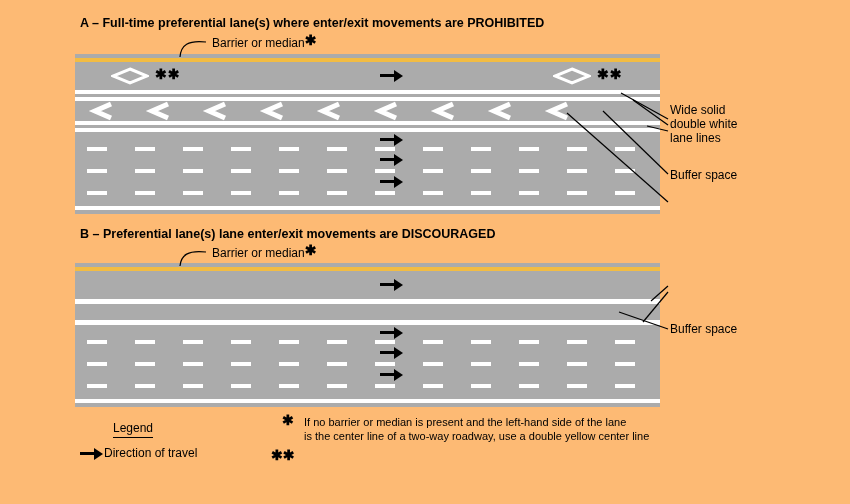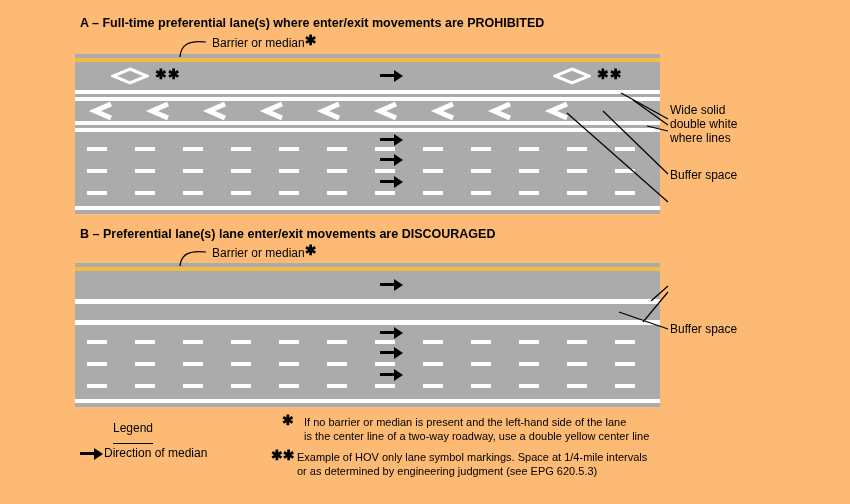--- a/index.html
+++ b/index.html
@@ -18,21 +18,21 @@
   .rel{position:relative;}
   .dash{position:absolute;left:12px;right:12px;height:4px;
     background:repeating-linear-gradient(90deg,#fff 0 20px,rgba(0,0,0,0) 20px 48px);}
   .arr{position:absolute;height:3px;width:14px;background:#000;}
   .arr::after{content:"";position:absolute;left:14px;top:-4.5px;width:0;height:0;
     border-left:9px solid #000;border-top:6px solid transparent;border-bottom:6px solid transparent;}
   .ast{font-weight:bold;font-size:14px;letter-spacing:1px;white-space:nowrap;}
   .sup{font-weight:bold;font-size:14px;position:relative;top:-2px;}
   .note{position:absolute;font-size:11px;line-height:1.3;white-space:pre-line;}
   .note-ast{position:absolute;font-weight:bold;font-size:14px;white-space:nowrap;}
-  .legend-title{position:absolute;font-size:12px;border-bottom:1.5px solid #000;padding-bottom:8px;}
+  .legend-title{position:absolute;font-size:12px;border-bottom:1.5px solid #000;padding-bottom:2px;}
   .overlay{position:absolute;left:0;top:0;pointer-events:none;}
 </style>
 </head>
 <body>
 
 <div class="canvas">
 
   <div class="title" style="left:80px;top:16px;">A – Full-time preferential lane(s) where enter/exit movements are PROHIBITED</div>
 
   <div class="lbl nowrap" style="left:212px;top:34px;"><span>Barrier or median</span><span class="sup">✱</span></div>
@@ -83,21 +83,21 @@
       <div class="arr" style="left:305px;top:26px;"></div>
       <div class="dash" style="top:37px;"></div>
       <div class="arr" style="left:305px;top:48px;"></div>
       <div class="dash" style="top:59px;"></div>
     </div>
 
     <div class="row white" style="height:4px;"></div>
     <div class="row gray" style="height:4px;"></div>
   </div>
 
-  <div class="lbl" style="left:670px;top:103px;width:92px;">Wide solid double white where lines</div>
+  <div class="lbl" style="left:670px;top:103px;width:92px;">Wide solid double white lane lines</div>
   <div class="lbl" style="left:670px;top:168px;width:92px;">Buffer space</div>
 
   <div class="title" style="left:80px;top:227px;">B – Preferential lane(s) lane enter/exit movements are DISCOURAGED</div>
 
   <div class="lbl nowrap" style="left:212px;top:244px;"><span>Barrier or median</span><span class="sup">✱</span></div>
 
   <div class="road" style="top:263px;">
     <div class="row gray" style="height:4px;"></div>
     <div class="row yellow" style="height:4px;"></div>
 
@@ -140,23 +140,21 @@
 
       <line x1="668" y1="286" x2="651" y2="301"></line>
       <line x1="668" y1="292" x2="643" y2="322"></line>
 
       <line x1="668" y1="329" x2="619" y2="312"></line>
     </g>
   </svg>
 
   <div class="legend-title" style="left:113px;top:421px;">Legend</div>
   <div class="arr" style="left:80px;top:452px;"></div>
-  <div class="lbl nowrap" style="left:104px;top:446px;">Direction of median</div>
+  <div class="lbl nowrap" style="left:104px;top:446px;">Direction of travel</div>
 
   <div class="note-ast" style="left:282px;top:412px;">✱</div>
   <div class="note" style="left:304px;top:415px;">If no barrier or median is present and the left-hand side of the lane
 is the center line of a two-way roadway, use a double yellow center line</div>
 
   <div class="note-ast" style="left:271px;top:447px;">✱✱</div>
-  <div class="note" style="left:297px;top:450px;">Example of HOV only lane symbol markings. Space at 1/4-mile intervals
-or as determined by engineering judgment (see EPG 620.5.3)</div>
 
 </div>
 
 </body></html>

